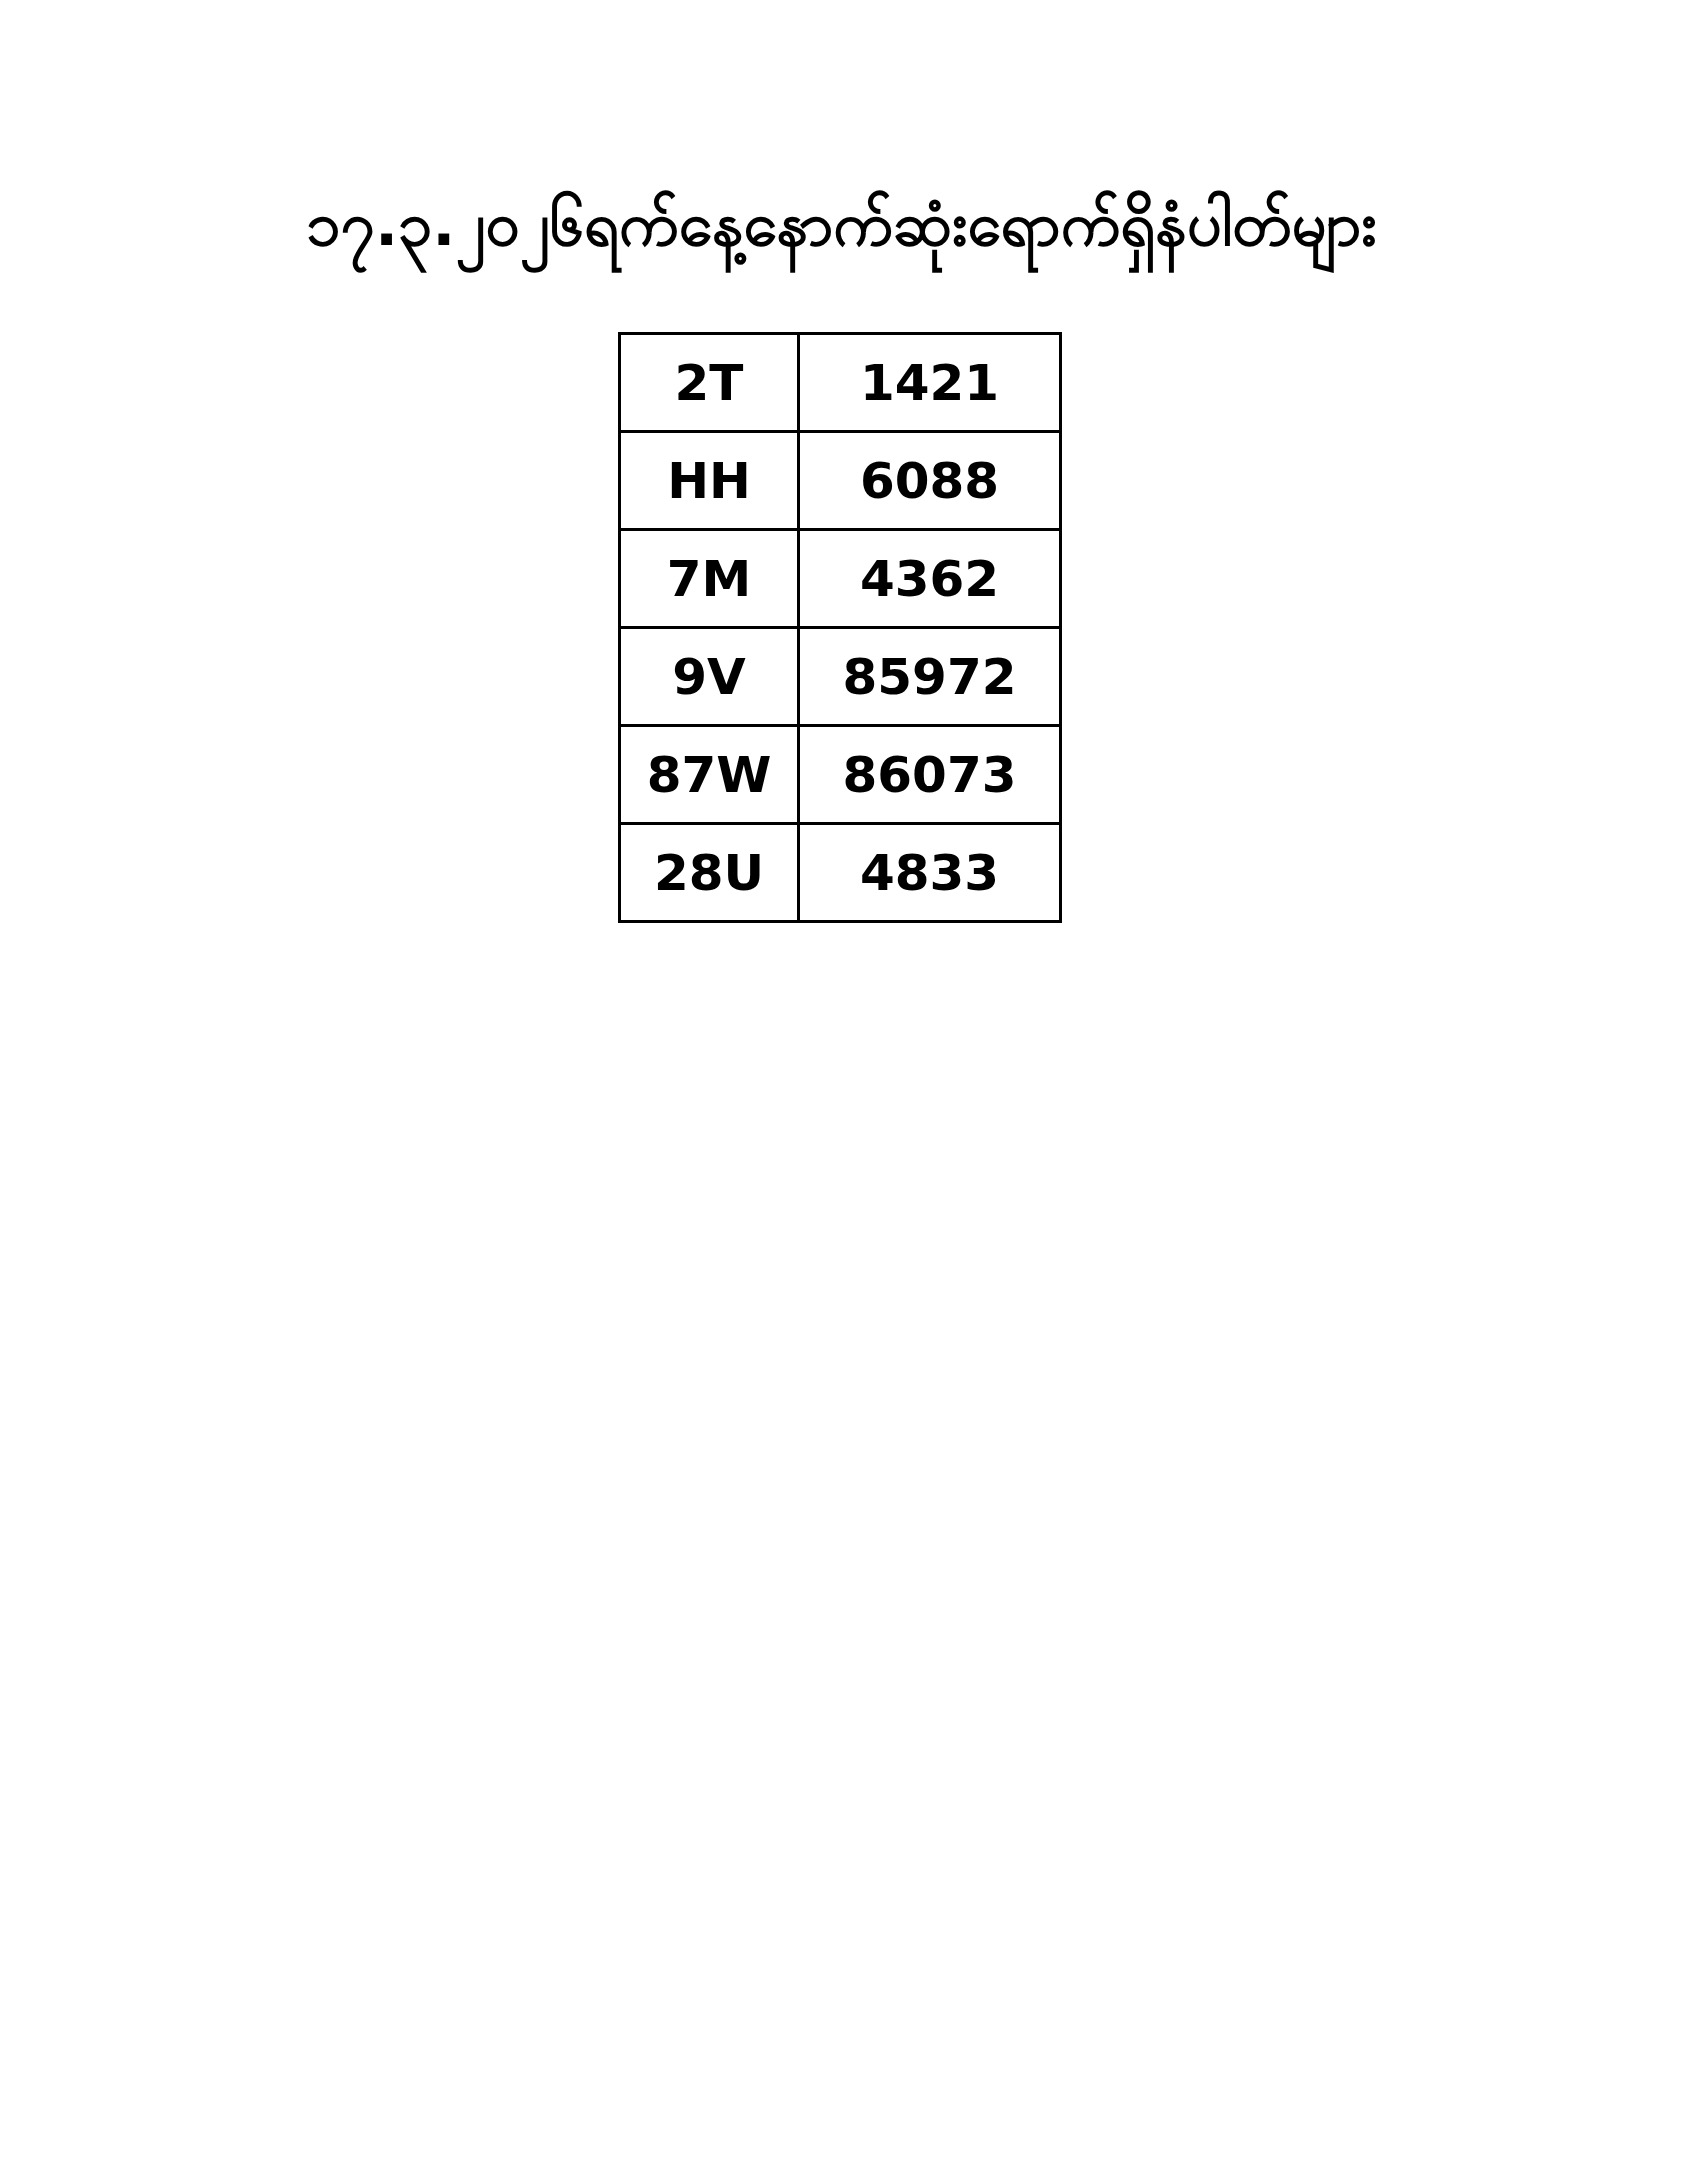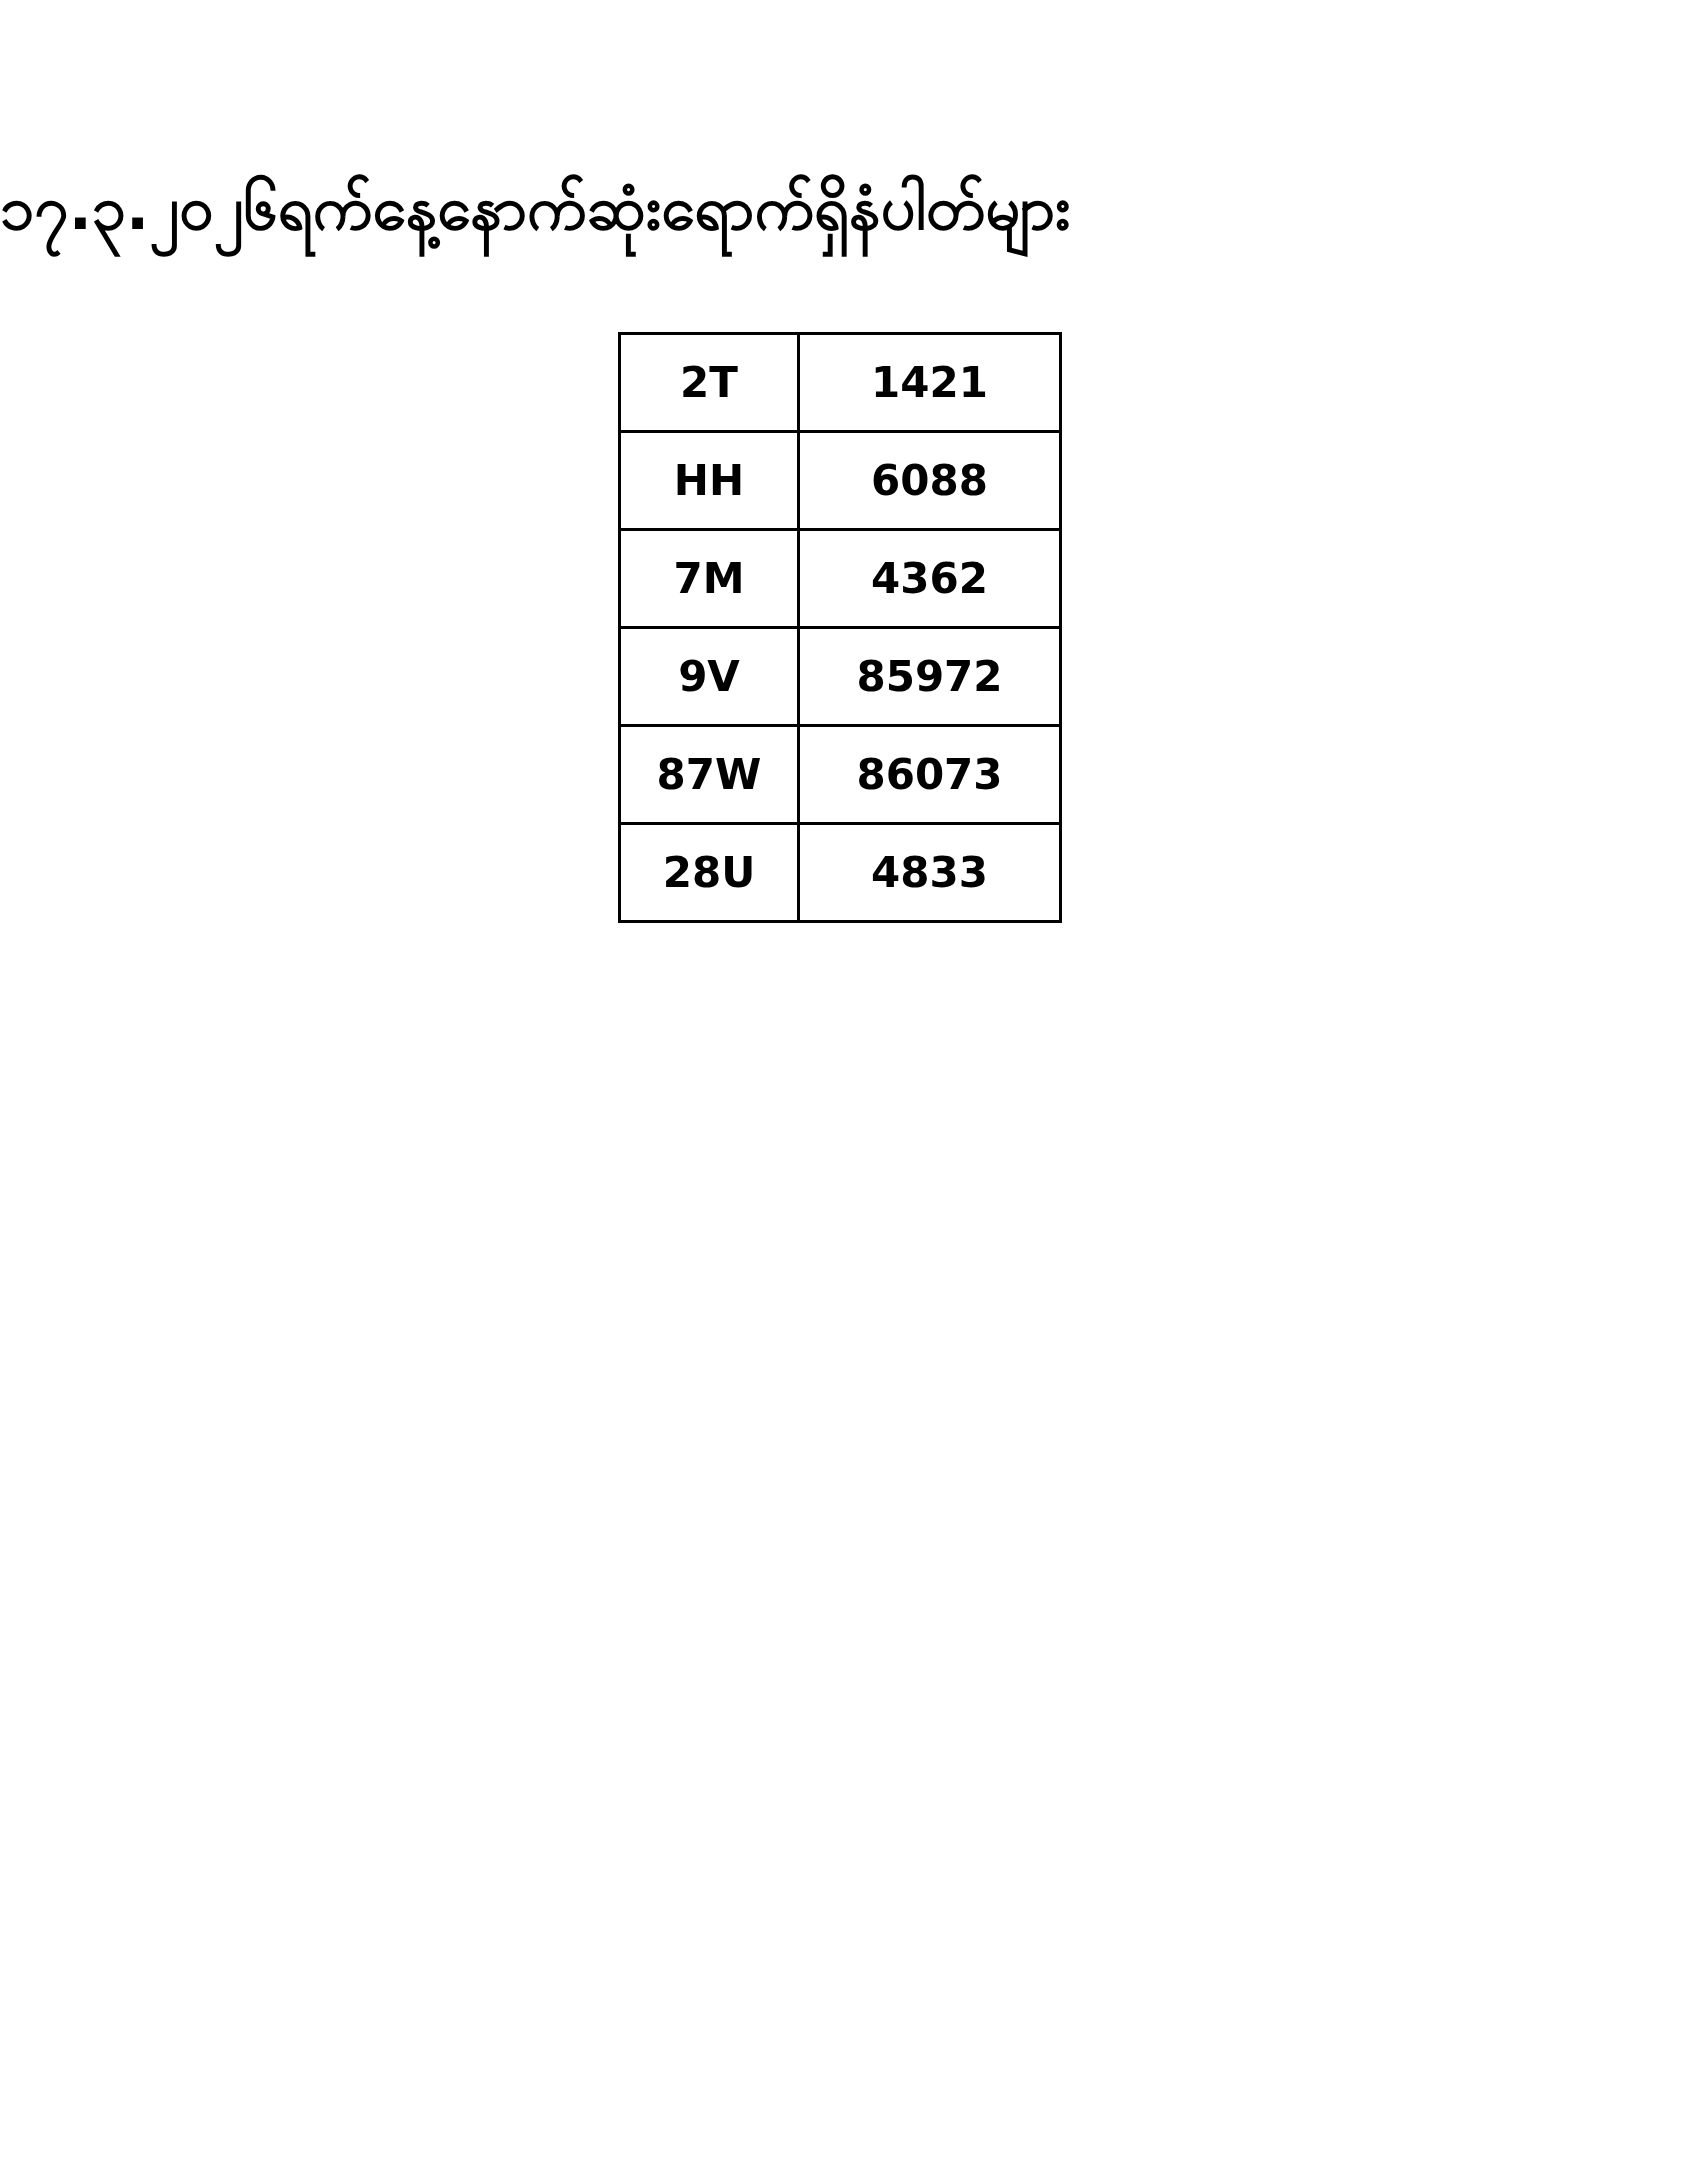--- a/index.html
+++ b/index.html
@@ -18,24 +18,24 @@
 
   .page {
     width: 1683px;
     height: 2178px;
     position: relative;
     box-sizing: border-box;
   }
 
   .doc-title {
     position: absolute;
-    top: 173px;
+    top: 189px;
     left: 0;
     width: 1683px;
-    text-align: left;
+    text-align: center;
     font-size: 61px;
     font-weight: 700;
     line-height: 1.15;
     letter-spacing: 0px;
     white-space: nowrap;
     font-family: "DejaVu Sans", "Liberation Sans", sans-serif;
   }
 
   .table-wrap {
     position: absolute;
@@ -45,21 +45,21 @@
 
   table.data-table {
     border-collapse: collapse;
     table-layout: fixed;
   }
 
   table.data-table td {
     border: 3px solid #000000;
     text-align: center;
     vertical-align: middle;
-    font-size: 42px;
+    font-size: 50px;
     font-weight: 700;
     font-family: "DejaVu Sans", "Liberation Sans", sans-serif;
     height: 95px;
     padding: 0;
   }
 
   td.col-code {
     width: 176px;
   }
 

